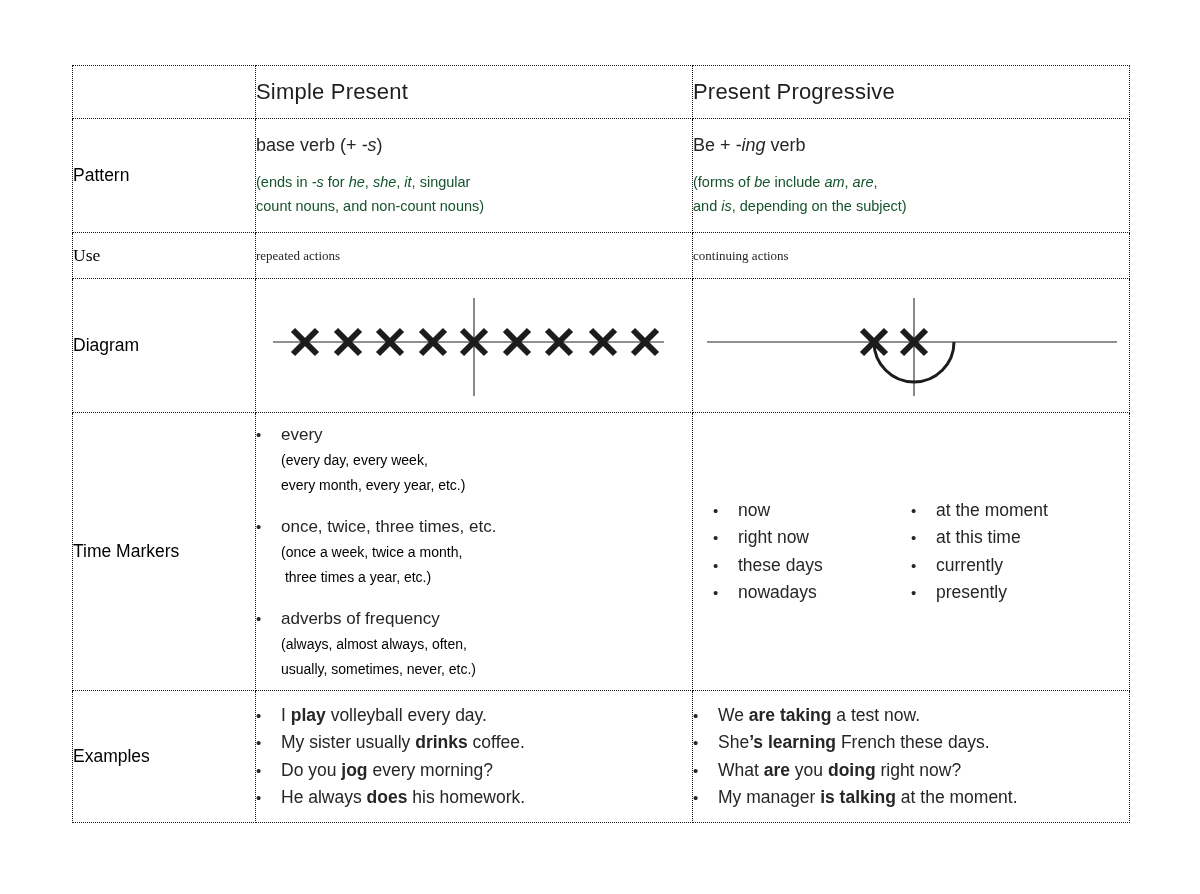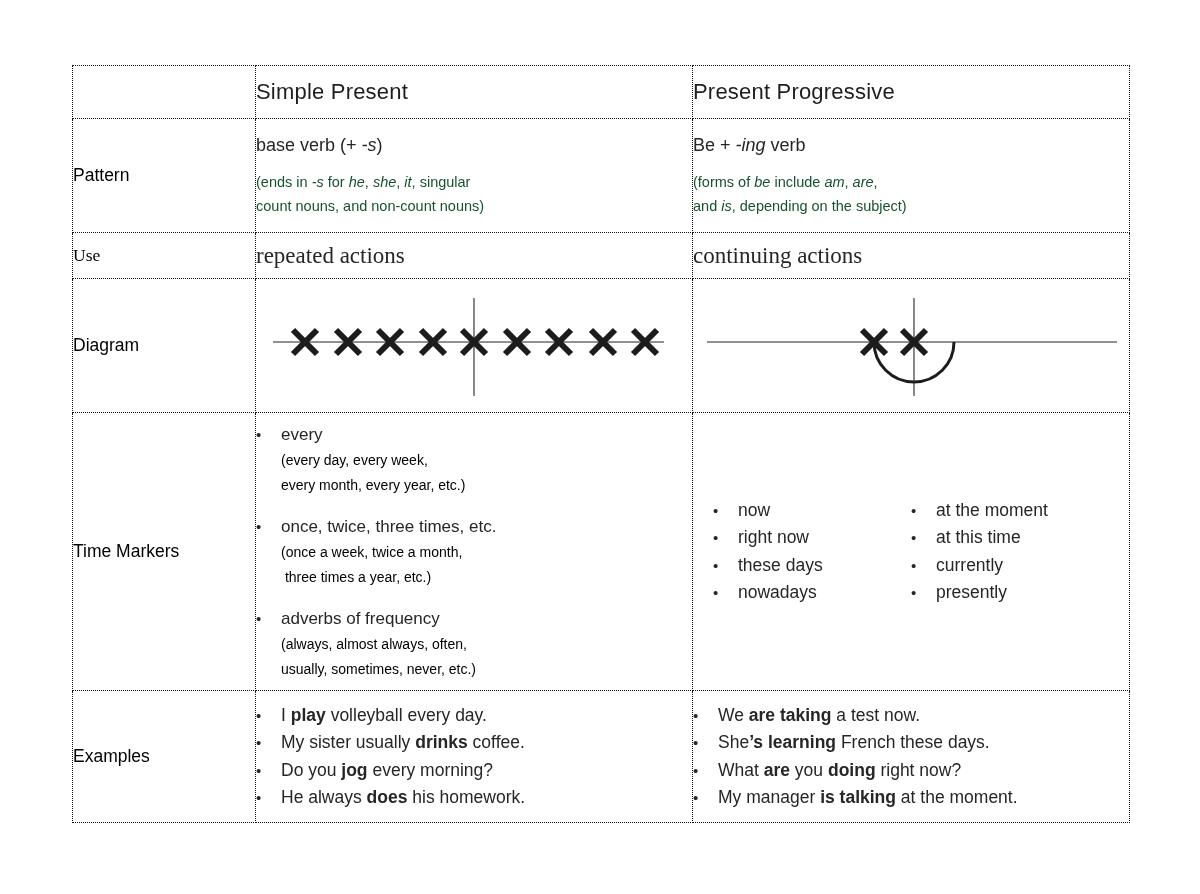--- a/index.html
+++ b/index.html
@@ -38,21 +38,21 @@
     padding:0 0 2px 18px;letter-spacing:.2px;
   }
   th.rowlabel{
     font-size:17.5px;font-weight:700;color:#000000;
     padding-left:20px;
   }
   td.cell-top{vertical-align:top;}
   .pattern-cell{padding:15px 18px 0 18px;margin-left:10px;}
   .pattern-main{font-size:18px;line-height:24px;margin-bottom:13px;}
   .pattern-note{font-size:14.5px;line-height:24px;color:#14532d;}
-  .use-cell{font-size:23px;padding-left:18px;}
+  .use-cell{font-size:13px;padding-left:18px;}
   .i{font-style:italic;}
   .b{font-weight:700;}
 
   .diagram-cell{padding:0;vertical-align:top;}
   .diagram-cell svg{display:block;}
 
   .brow{display:flex;align-items:baseline;}
   .bul{flex:0 0 25px;font-size:15px;color:#262626;}
   .tm-cell-left{padding:14px 10px 0 23px;}
   .tmg + .tmg{margin-top:16px;}

